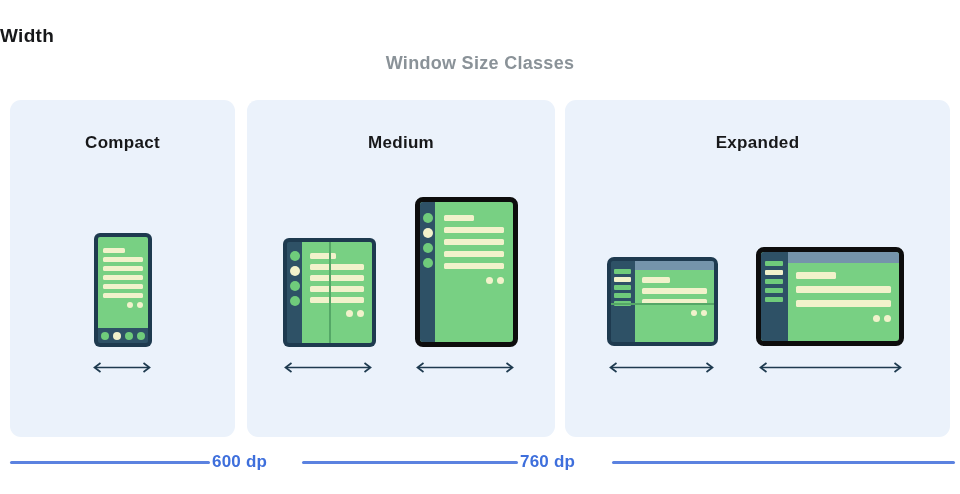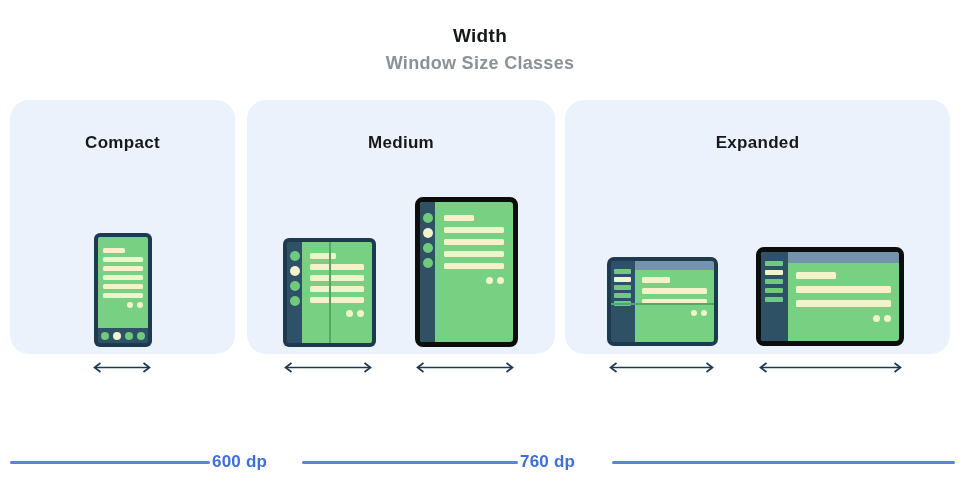--- a/index.html
+++ b/index.html
@@ -1,26 +1,26 @@
 <!DOCTYPE html>
 <html style="--panel-bg: #ebf2fb; --device-frame-navy: #1e3a4f; --device-frame-black: #0d0d0d; --screen-green: #78d083; --rail-navy: #2e5166; --line-cream: #f2f2cb; --bar-green: #6fcb7b; --appbar-bluegray: #7594ab; --fold-green: #55a767; --measure-line-blue: #5b82e0; --measure-text-blue: #3e6fdc; --subtitle-gray: #8a9298; --arrow-navy: #1e3a4f;"><head>
 <meta charset="utf-8">
 <style>
   html,body{margin:0;padding:0;background:#ffffff;}
   .canvas{
     position:relative;width:960px;height:494px;background:#ffffff;overflow:hidden;
     font-family:"Liberation Sans", sans-serif;
   }
   
-  .page-title{position:absolute;top:25px;left:0;width:100%;text-align:center;
+  .page-title{position:absolute;top:25px;left:0;width:100%;text-align:left;
     font-size:19px;font-weight:bold;color:#17181a;letter-spacing:.3px;}
   .page-subtitle{position:absolute;top:53px;left:0;width:100%;text-align:center;
     font-size:18px;font-weight:bold;color:var(--subtitle-gray,#8a9298);letter-spacing:.3px;}
   
-  .panel{position:absolute;top:100px;height:254px;background:var(--panel-bg,#ebf2fb);border-radius:19px;}
+  .panel{position:absolute;top:100px;height:337px;background:var(--panel-bg,#ebf2fb);border-radius:11px;}
   .panel-compact{left:10px;width:225px;}
   .panel-medium{left:247px;width:308px;}
   .panel-expanded{left:565px;width:385px;}
   .panel-label{position:absolute;top:33px;left:0;width:100%;text-align:center;
     font-size:17px;font-weight:bold;color:#17181a;letter-spacing:.3px;}
   
   .device{position:absolute;box-sizing:border-box;}
   .ln{height:5px;border-radius:1.5px;background:var(--line-cream,#f2f2cb);}
   .ln6{height:6px;border-radius:1.5px;background:var(--line-cream,#f2f2cb);}
   .ln7{height:7px;border-radius:1.5px;background:var(--line-cream,#f2f2cb);}

